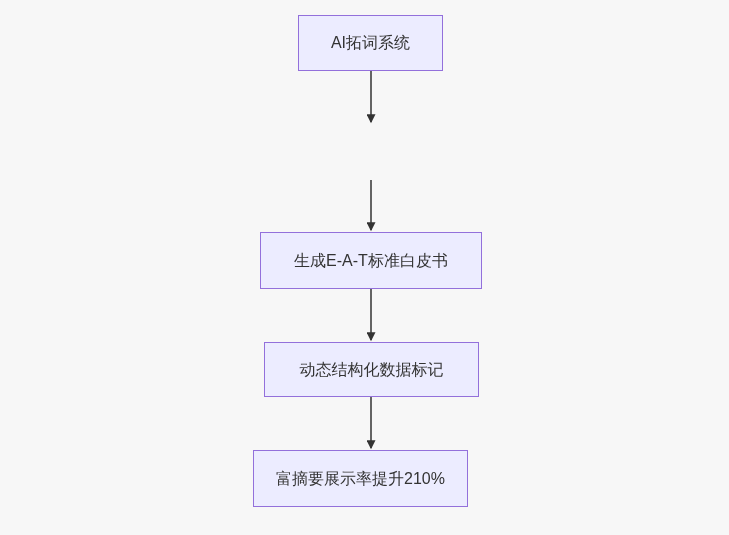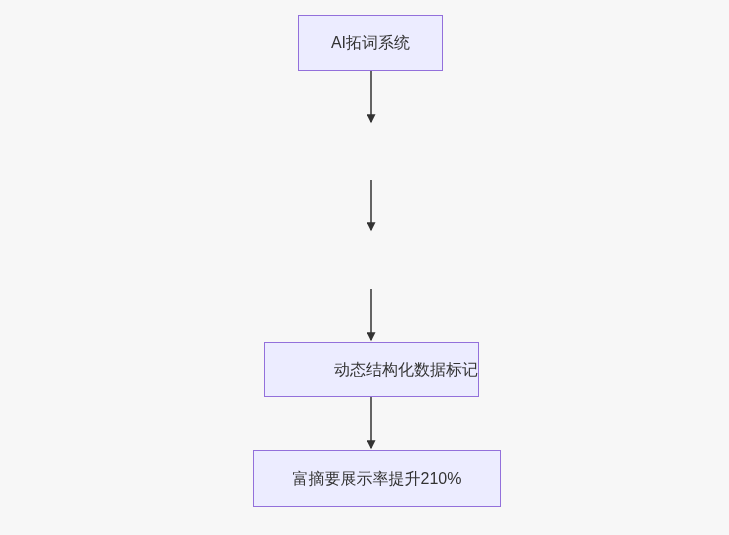--- a/index.html
+++ b/index.html
@@ -37,22 +37,22 @@
     display: flex;
     align-items: center;
     justify-content: center;
     text-align: center;
     white-space: nowrap;
   }
 
   .node-1 { left: 298px; top: 15px;  width: 145px; height: 56px; }
   .node-2 { left: 276px; top: 124px; width: 191px; height: 56px; }
   .node-3 { left: 260px; top: 232px; width: 222px; height: 57px; }
-  .node-4 { left: 264px; top: 342px; width: 215px; height: 55px; justify-content: flex-end; }
-  .node-5 { left: 253px; top: 450px; width: 248px; height: 57px; }
+  .node-4 { left: 264px; top: 342px; width: 215px; height: 55px; }
+  .node-5 { left: 253px; top: 450px; width: 215px; height: 57px; }
 </style>
 </head>
 <body>
 
 <div class="canvas">
 
   <svg class="edges-svg" viewBox="0 0 729 535" xmlns="http://www.w3.org/2000/svg">
     <defs>
       <marker id="arrowhead" viewBox="0 0 10 10" refX="8.5" refY="5" markerWidth="7.5" markerHeight="6" orient="auto-start-reverse">
         <path d="M0,0 L10,5 L0,10 z" class="arrow-head" fill="#333333"></path>
@@ -62,20 +62,23 @@
     <line x1="371" y1="180" x2="371" y2="230" stroke="#333333" stroke-width="1.5" marker-end="url(#arrowhead)"></line>
     <line x1="371" y1="289" x2="371" y2="340" stroke="#333333" stroke-width="1.5" marker-end="url(#arrowhead)"></line>
     <line x1="371" y1="397" x2="371" y2="448" stroke="#333333" stroke-width="1.5" marker-end="url(#arrowhead)"></line>
   </svg>
 
   <div class="node node-1">
     <span>AI拓词系统</span>
   </div>
 
 
+  <div class="node node-3">
+    <span>生成E-A-T标准白皮书</span>
+  </div>
 
   <div class="node node-4">
     <span>动态结构化数据标记</span>
   </div>
 
   <div class="node node-5">
     <span>富摘要展示率提升210%</span>
   </div>
 
 </div>

